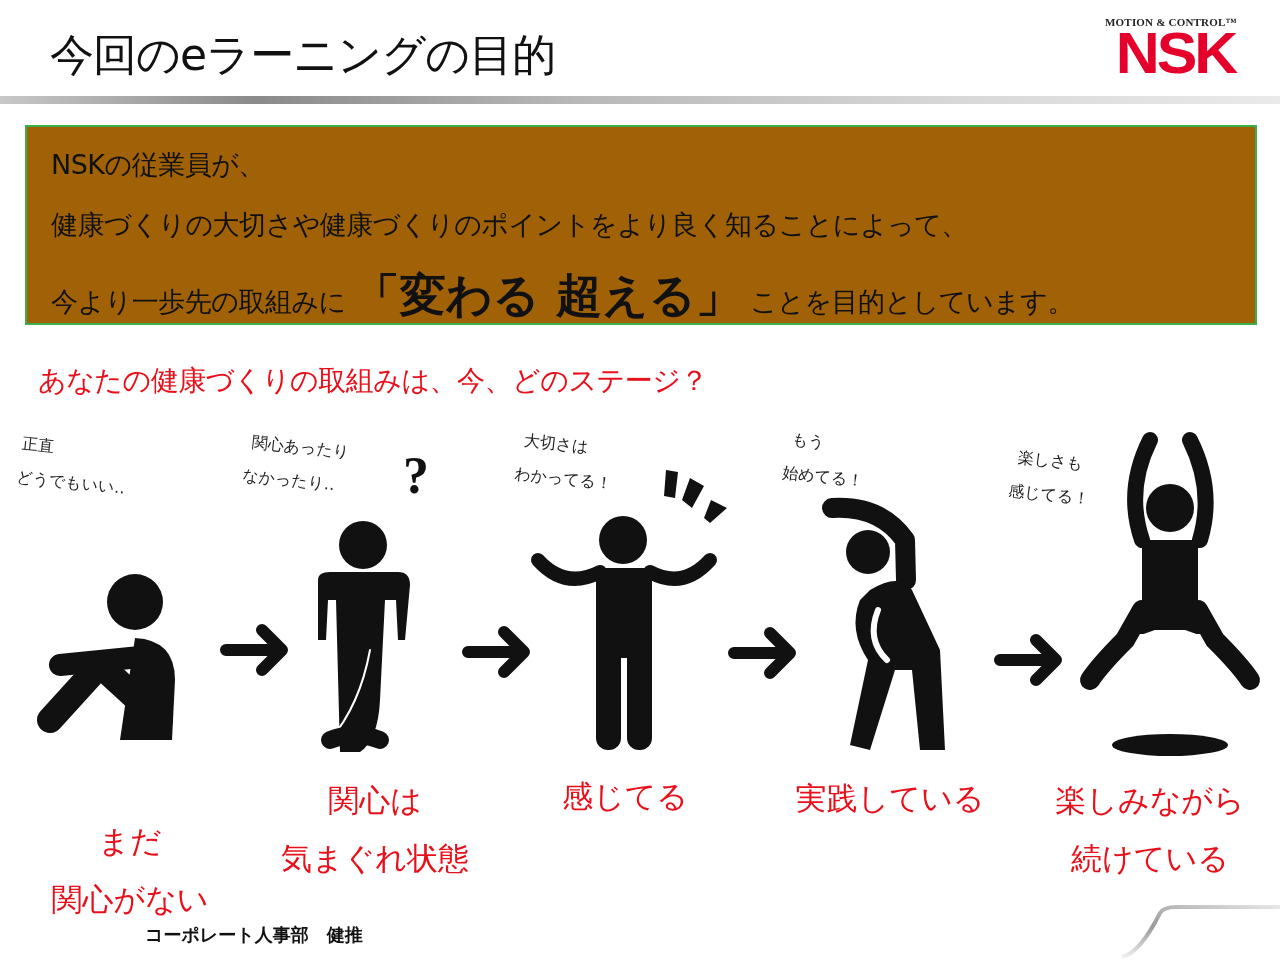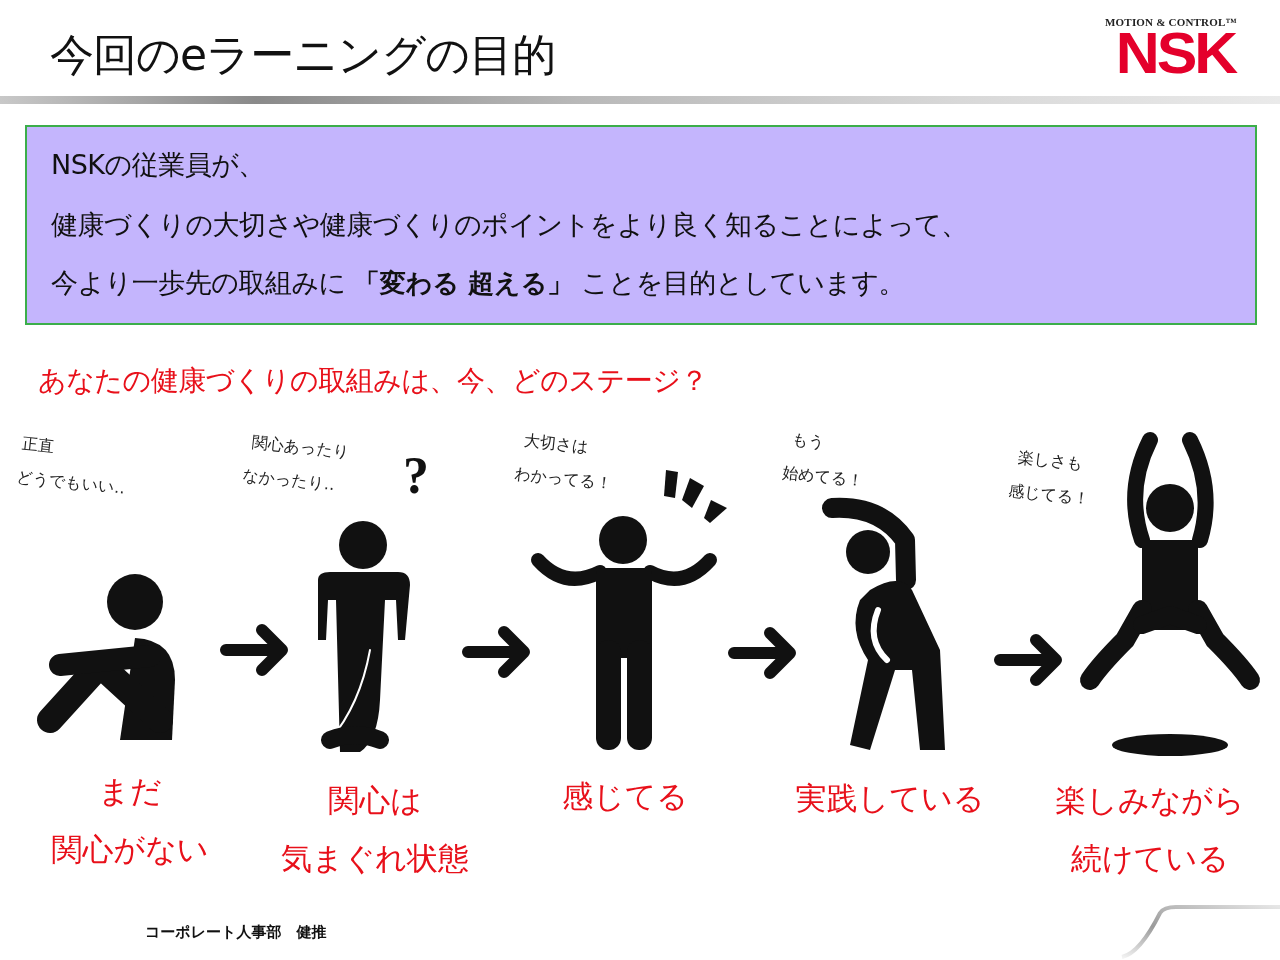--- a/index.html
+++ b/index.html
@@ -6,28 +6,28 @@
   body { width:1280px; height:960px; background:#ffffff; position:relative; overflow:hidden;
          font-family:"DejaVu Sans", "Liberation Sans", sans-serif; color:#111; }
   .abs { position:absolute; }
   .title { left:50px; top:26px; font-size:44px; letter-spacing:-1px; color:#111; white-space:nowrap; }
   .title-bar { left:0; top:96px; width:1280px; height:8px;
     background:linear-gradient(to right,#c8c8c8 0%,#8a8a8a 20%,#b8b8b8 45%,#d8d8d8 75%,#eaeaea 100%); }
   .logo { left:1105px; top:16px; width:130px; }
   .logo-tag { font-family:"Liberation Serif", serif; font-weight:bold; font-size:11px; color:#222; letter-spacing:0.2px; white-space:nowrap; text-align:right; }
   .logo-main { font-family:"Liberation Sans", sans-serif; font-weight:bold; font-size:58px; line-height:50px; color:#e4002b; letter-spacing:-3px; text-align:right; transform:scaleX(1.05); transform-origin:right; }
   .purpose-box { left:25px; top:125px; width:1232px; height:200px; box-sizing:border-box;
-    background:#c4b5fd; border:2px solid #3cae4a; }
+    background:#a16207; border:2px solid #3cae4a; }
   .purpose-line { position:absolute; left:24px; font-size:27px; color:#111; white-space:nowrap; letter-spacing:-0.5px; }
-  .purpose-line .emph { font-weight:bold; font-size:26px; letter-spacing:0; }
+  .purpose-line .emph { font-weight:bold; font-size:46px; letter-spacing:0; }
   .question { left:38px; top:362px; font-size:28px; font-weight:normal; color:#e8101a; white-space:nowrap; letter-spacing:-0.5px; }
   .bubble { position:absolute; font-size:16px; color:#222; white-space:nowrap; line-height:34px; }
   .figure { position:absolute; }
   .stage-label { position:absolute; text-align:center; color:#e8101a; font-size:31px; line-height:58px; white-space:nowrap; }
-  .footer { left:145px; top:923px; font-size:15px; font-weight:bold; color:#111; white-space:nowrap; }
+  .footer { left:145px; top:923px; font-size:18px; font-weight:bold; color:#111; white-space:nowrap; }
   .corner { left:1120px; top:905px; width:160px; height:55px; }
 </style>
 </head>
 <body>
 
 <div class="abs title">今回のeラーニングの目的</div>
 <div class="abs logo">
   <div class="logo-tag">MOTION &amp; CONTROL™</div>
   <div class="logo-main">NSK</div>
 </div>
@@ -125,21 +125,21 @@
       </g>
     <g>
         <path d="M734 653 L786 653 M770 633 L790 653 L770 673"></path>
       </g>
     <g>
         <path d="M1000 660 L1052 660 M1036 640 L1056 660 L1036 680"></path>
       </g>
   </g>
 </svg>
 
-<div class="stage-label" style="left:30px;width:200px;top:762px;">
+<div class="stage-label" style="left:30px;width:200px;top:812px;">
   <div>まだ</div>
   <div>関心がない</div>
 </div>
 <div class="stage-label" style="left:270px;width:210px;top:771px;">
   <div>関心は</div>
   <div>気まぐれ状態</div>
 </div>
 <div class="stage-label" style="left:525px;width:200px;top:767px;">
   <div>感じてる</div>
 </div>

